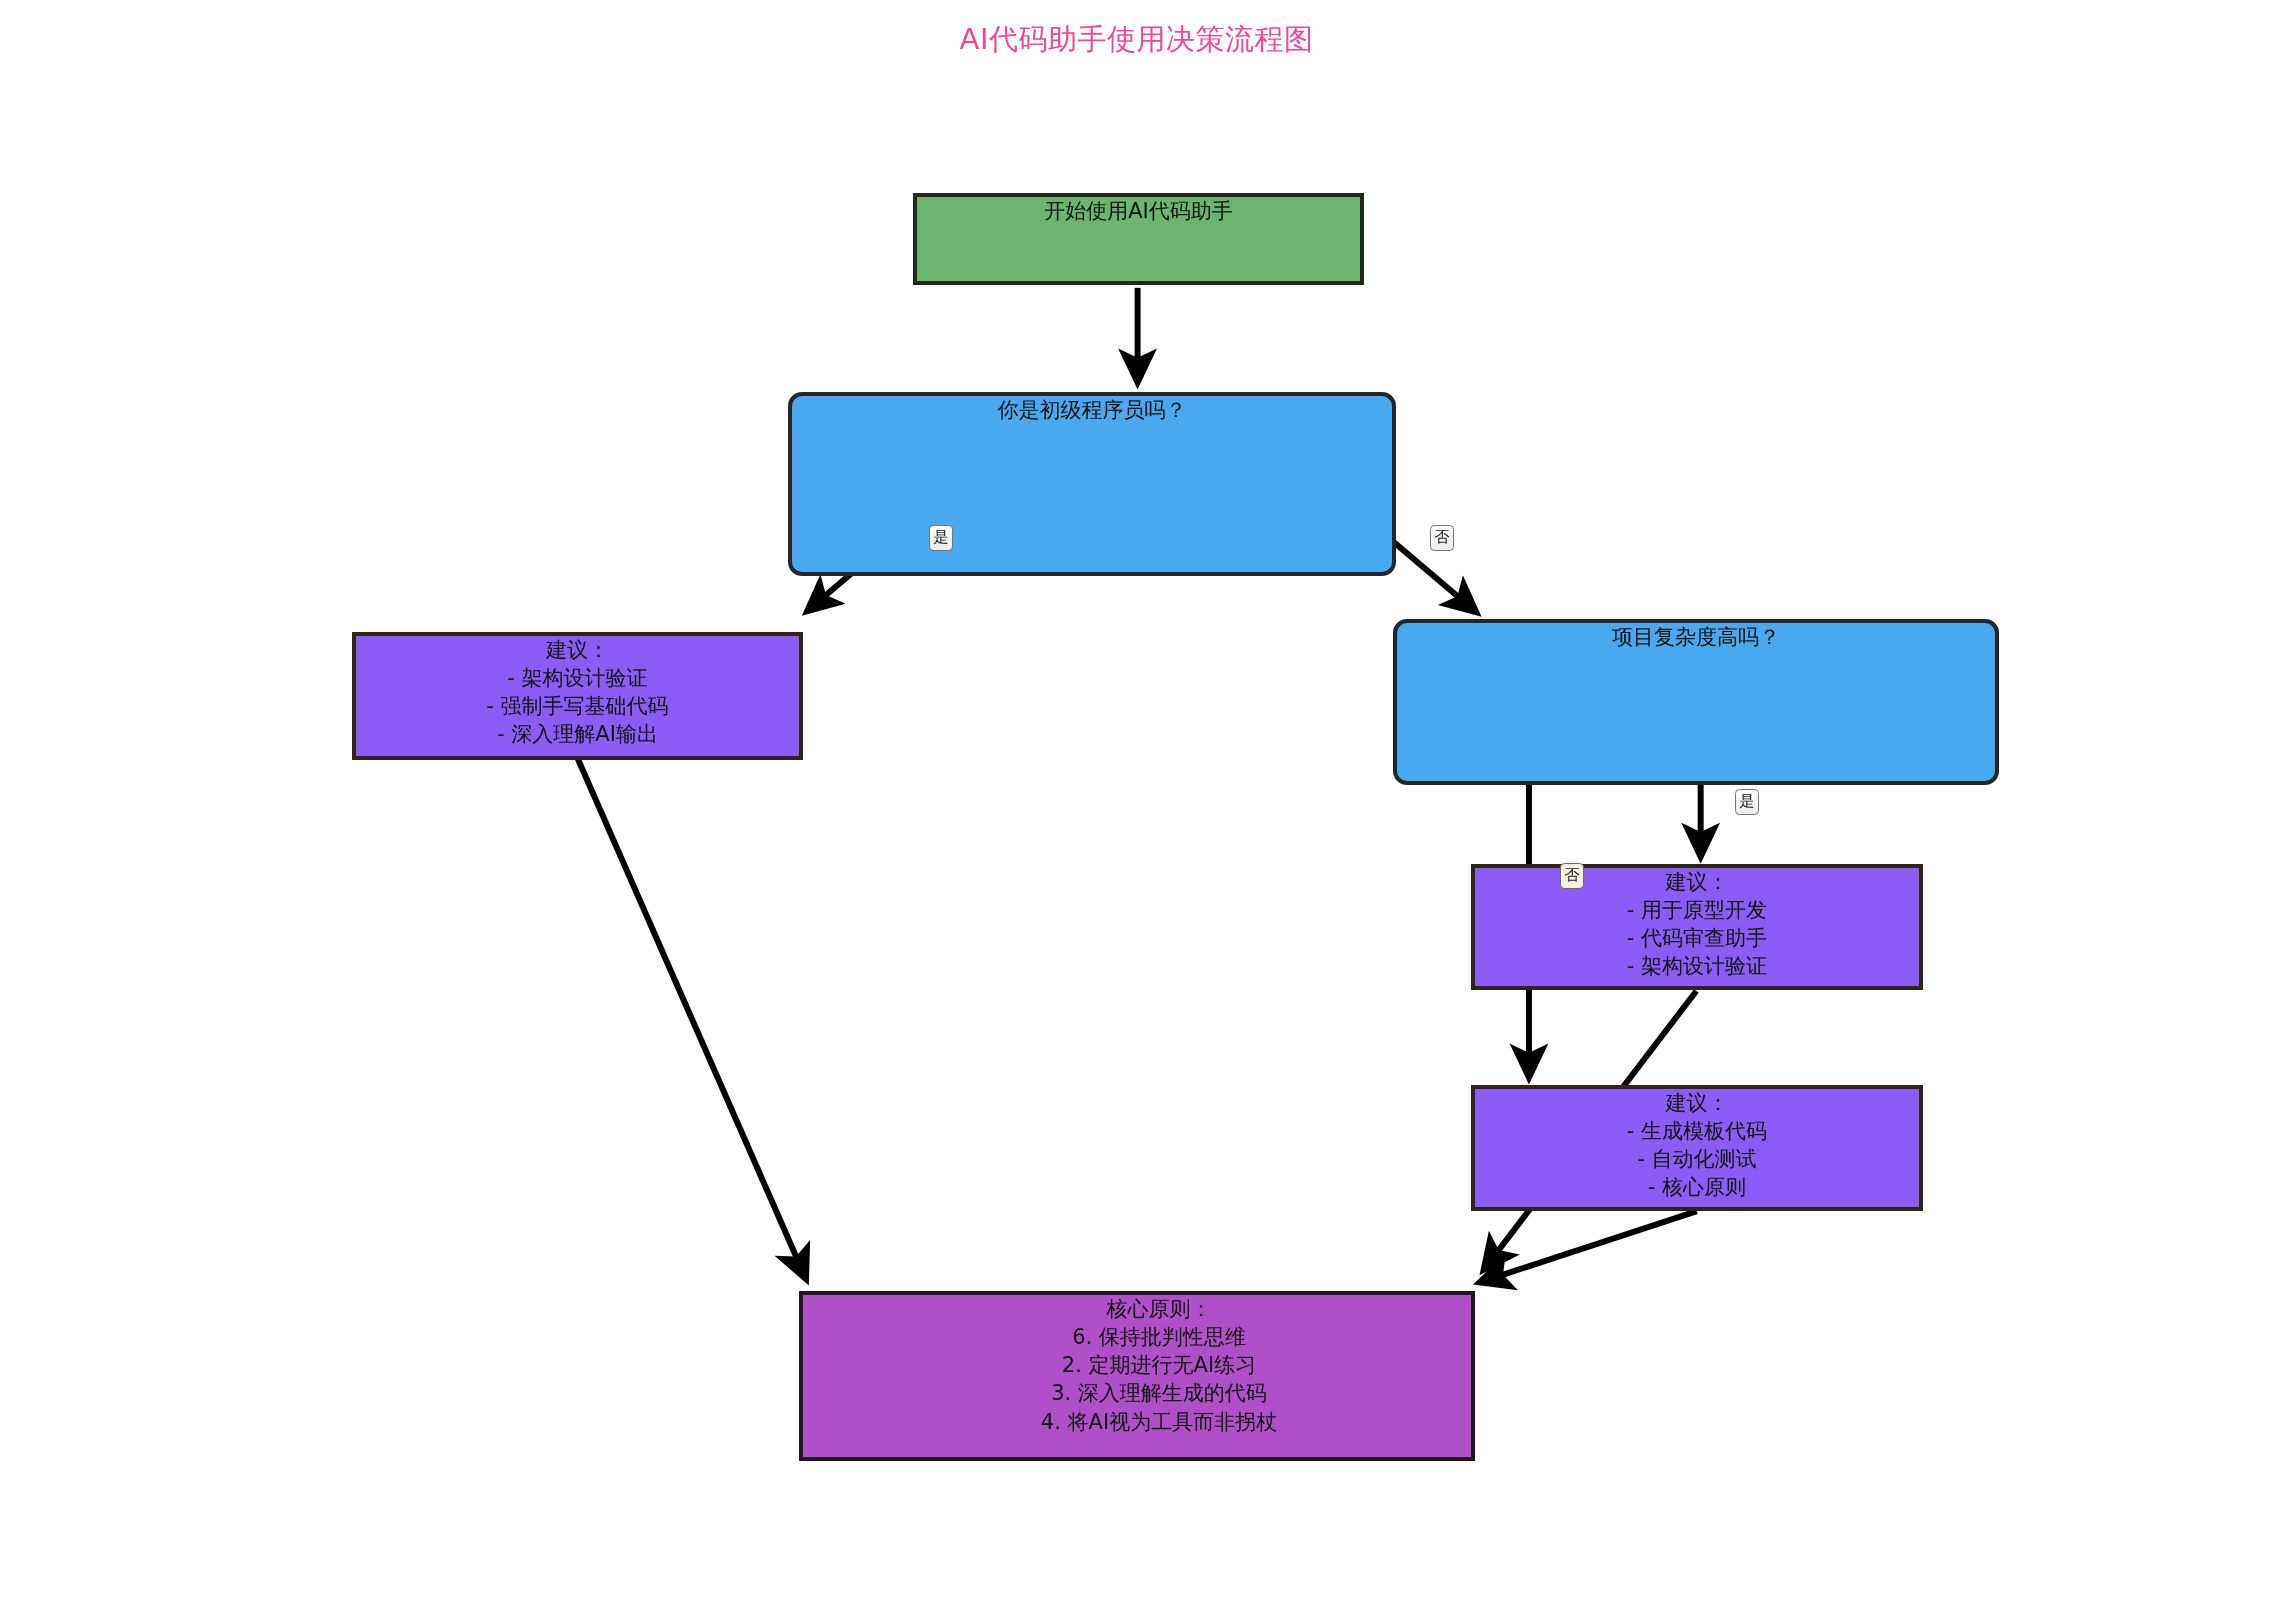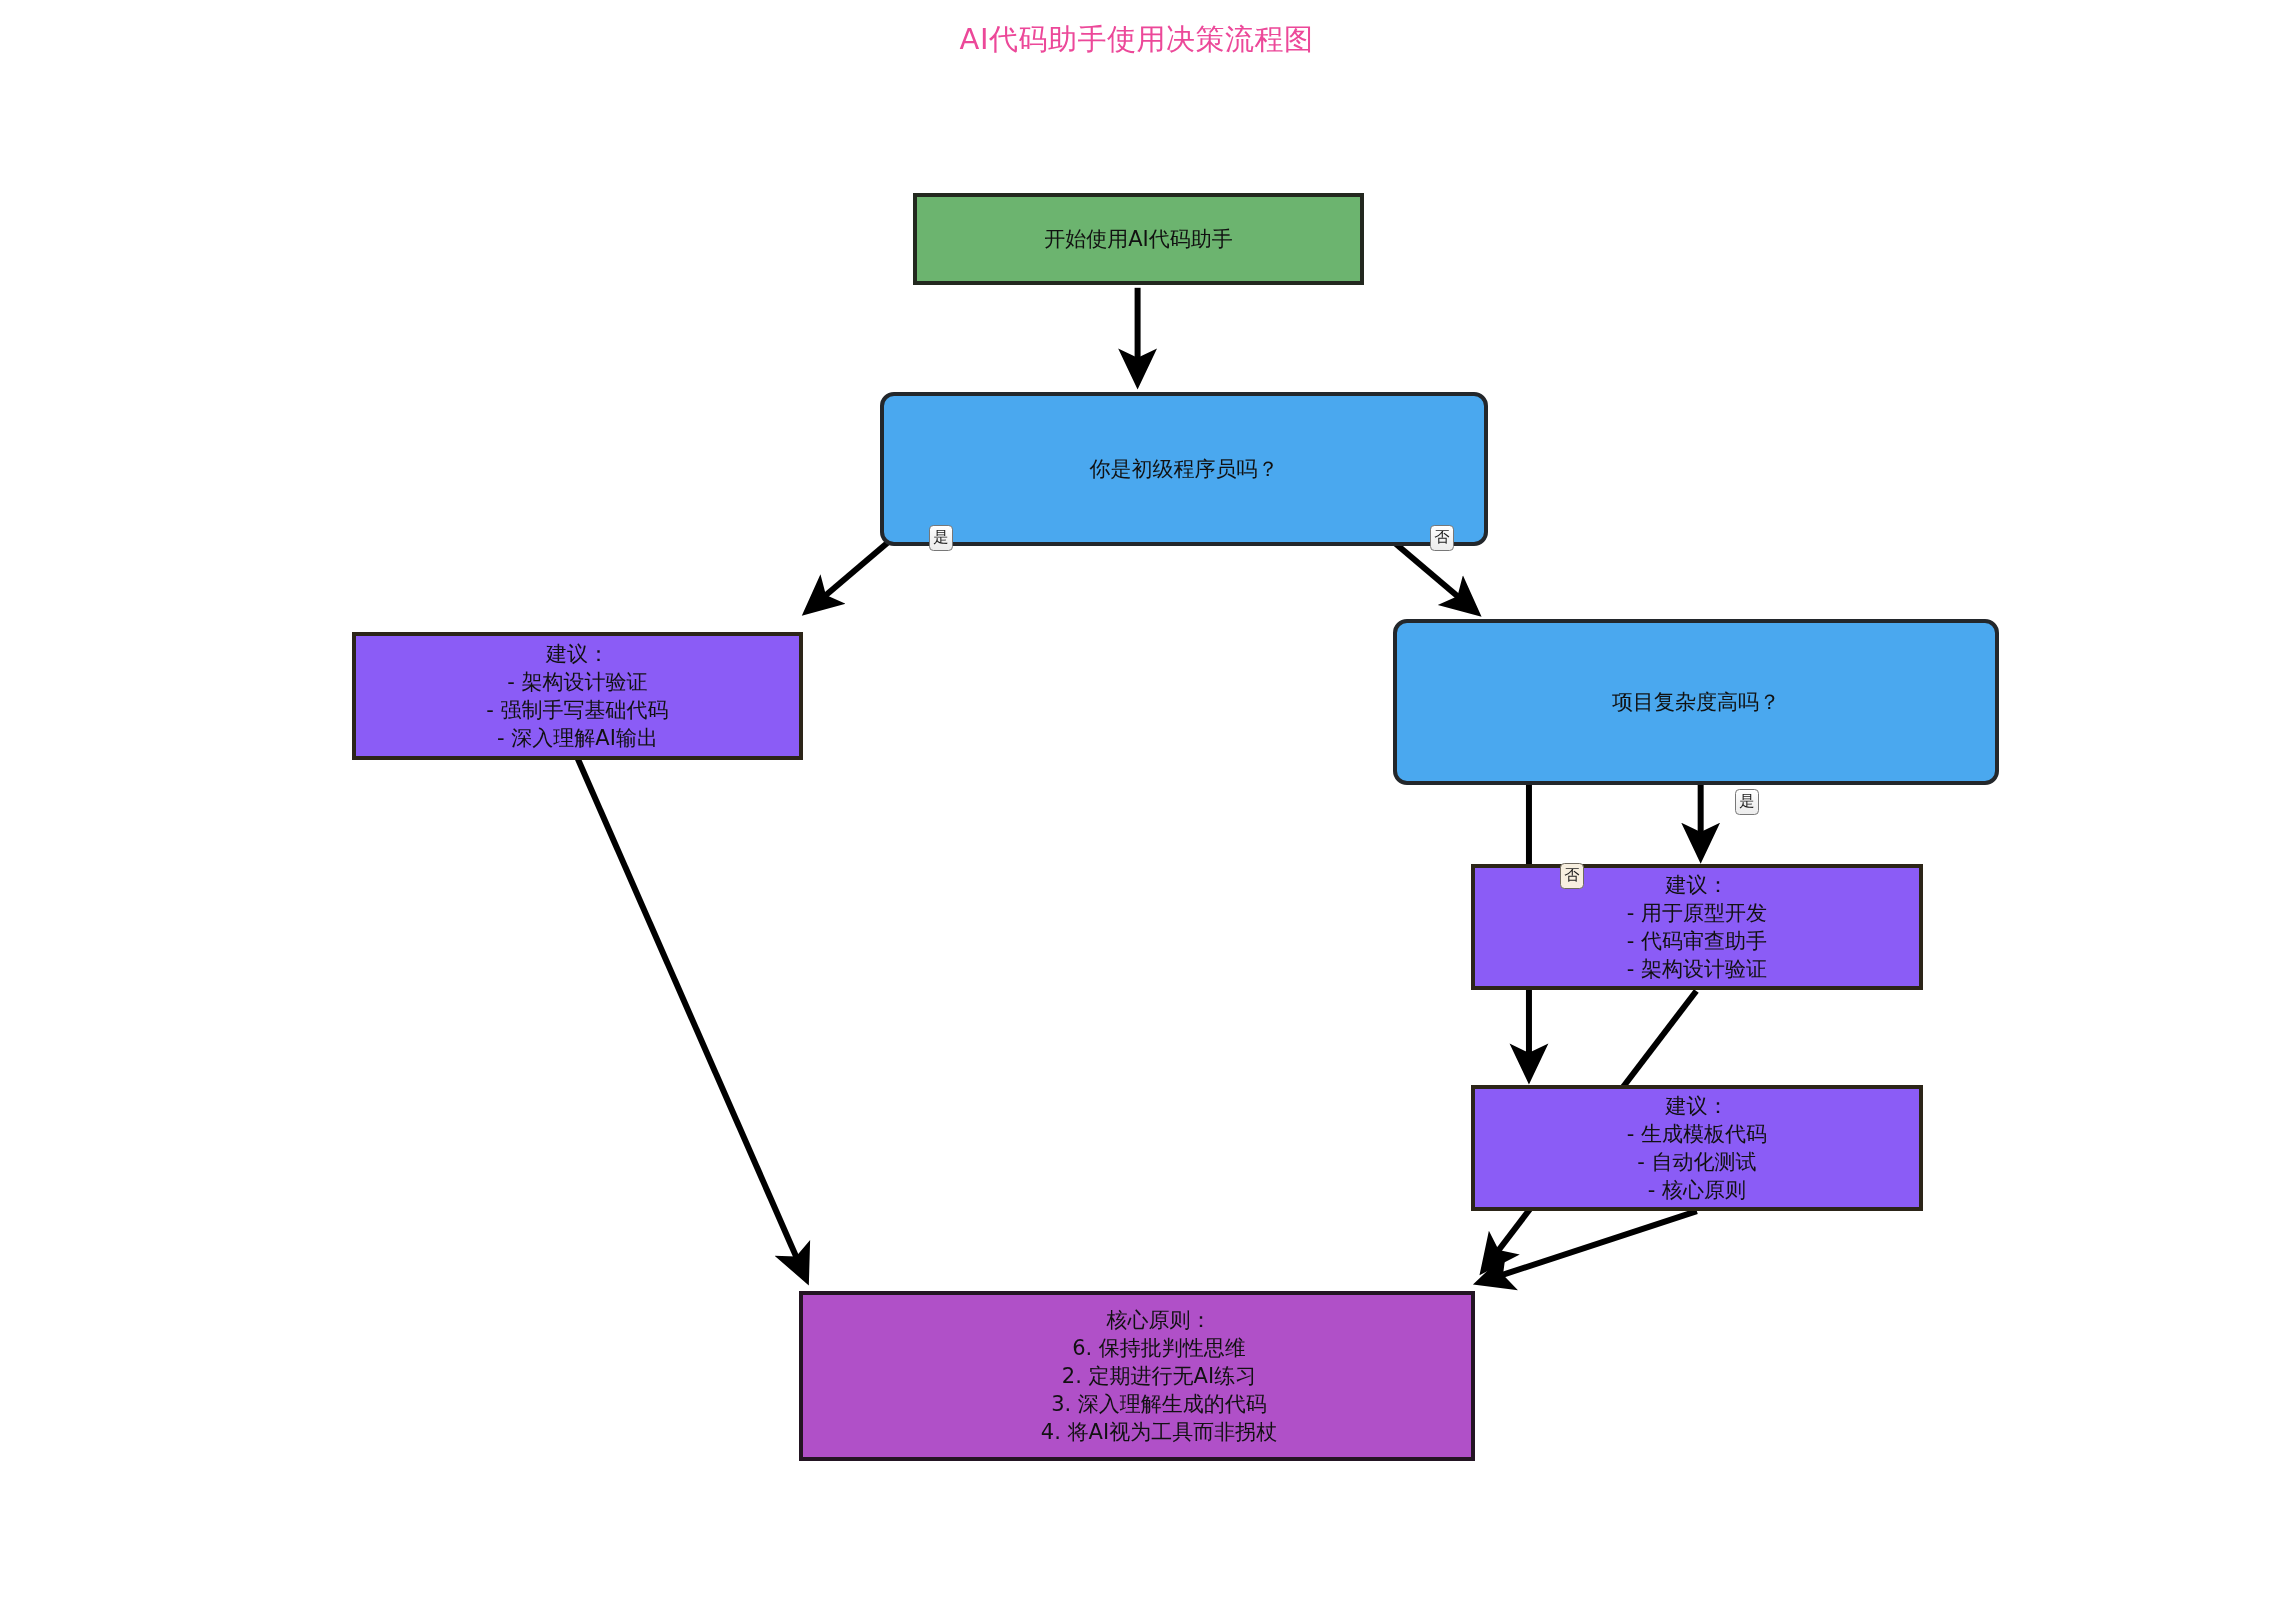--- a/index.html
+++ b/index.html
@@ -45,21 +45,20 @@
     pointer-events: none;
   }
 
   
   .node {
     position: absolute;
     box-sizing: border-box;
     display: flex;
     flex-direction: column;
     align-items: center;
-    justify-content: center;
     text-align: center;
     color: #111111;
     font-size: 21px;
     line-height: 1.34;
     border: 4.4px solid #2b2722;
     z-index: 3;
   }
   .node .line { display: block; white-space: nowrap; }
 
   .node-start  { background: #6cb46f; border-color: #23281f; }
@@ -121,21 +120,21 @@
       <path d="M 3112 1818 L 2723 2328"></path>
 
       <path d="M 3113 2222 L 2716 2352"></path>
     </g>
   </svg>
 
   <div class="node node-start" style="left:913px; top:193px; width:451px; height:92px;">
     <span class="line">开始使用AI代码助手</span>
   </div>
 
-  <div class="node node-decision" style="left:880px; top:392px; width:608px; height:154px;">
+  <div class="node node-decision" style="left:788px; top:392px; width:608px; height:184px;">
     <span class="line">你是初级程序员吗？</span>
   </div>
 
   <div class="node node-action" style="left:352px; top:632px; width:451px; height:128px;">
     <span class="line">建议：</span>
     <span class="line">- 架构设计验证</span>
     <span class="line">- 强制手写基础代码</span>
     <span class="line">- 深入理解AI输出</span>
   </div>
 

